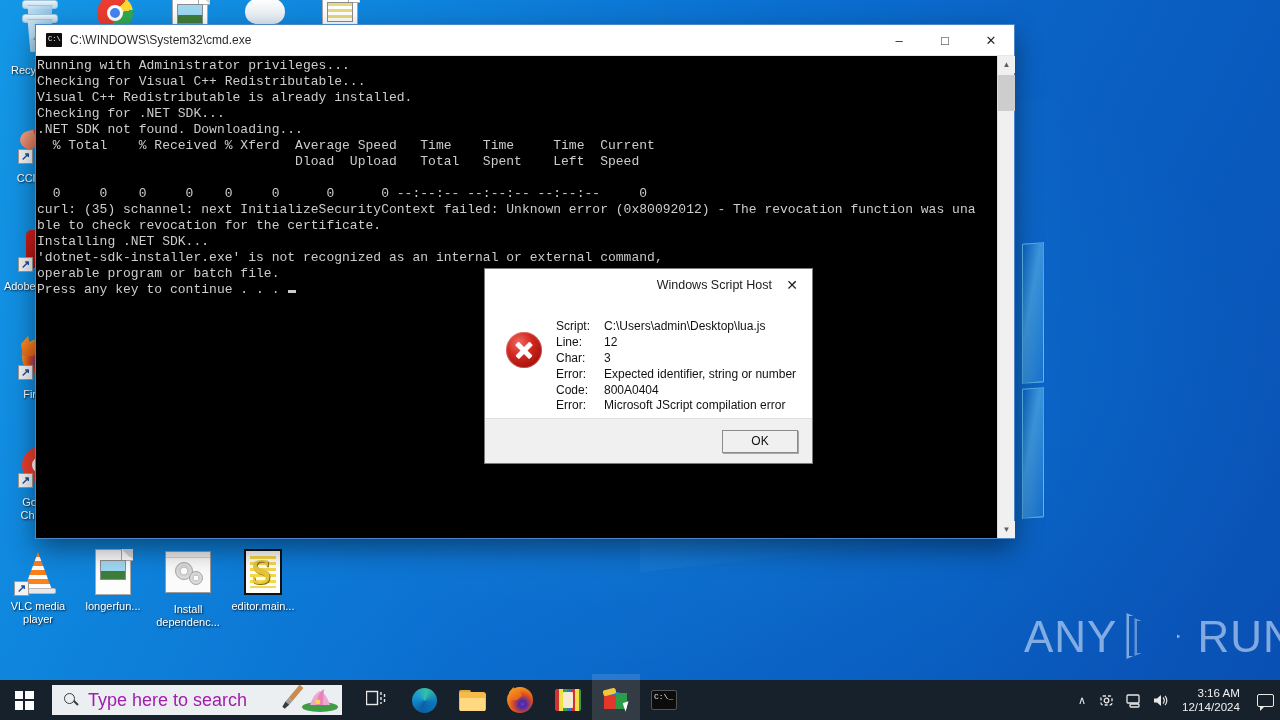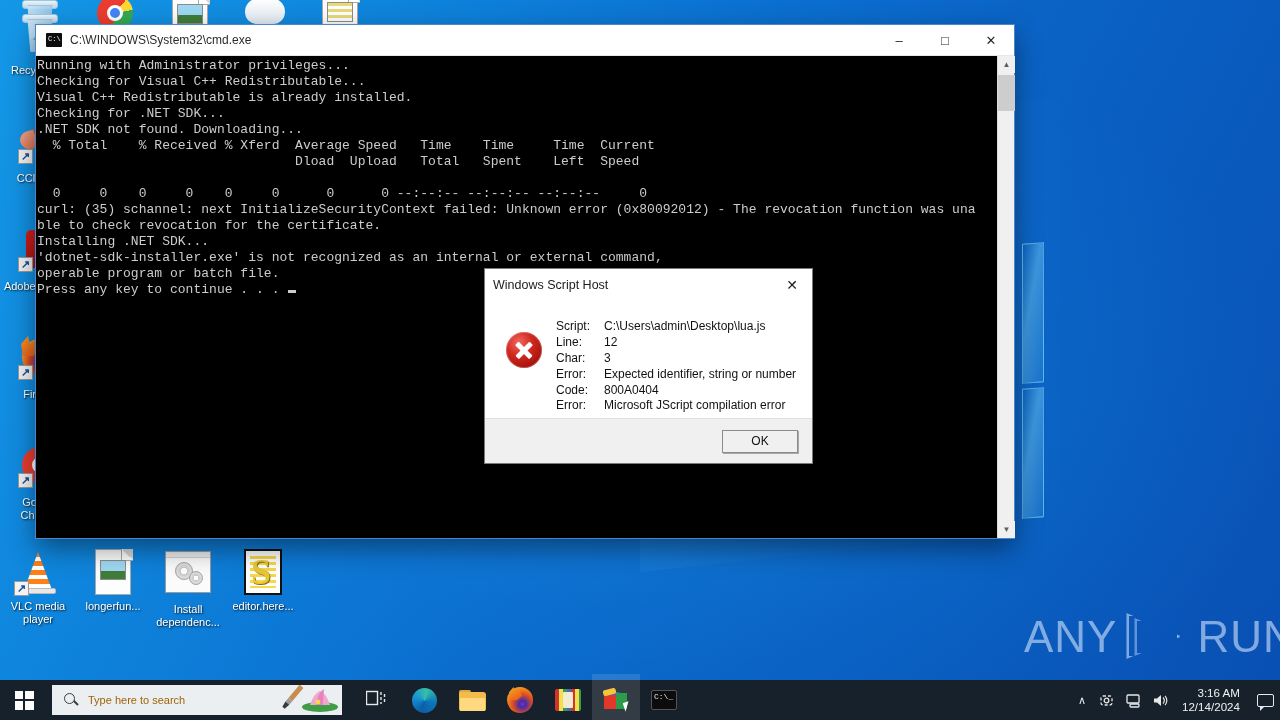--- a/index.html
+++ b/index.html
@@ -272,21 +272,21 @@
     position: absolute; left: 484px; top: 268px; width: 329px; height: 196px;
     background: #ffffff;
     border: 1px solid #7a7a7a;
     box-shadow: 0 5px 18px rgba(0,0,0,0.38);
     font-family: "Liberation Sans", sans-serif;
   }
   #wsh-title {
     height: 31px; display: flex; align-items: center;
     padding-left: 8px; background: #ffffff;
   }
-  #wsh-title .t { font-size: 12.5px; color: #1b1b1b; flex: 1; }
+  #wsh-title .t { font-size: 12.5px; color: #1b1b1b; flex: 1; text-align: right; }
   #wsh-title .x {
     width: 40px; height: 30px; display: flex; align-items: center; justify-content: center;
     font-size: 14px; color: #222;
   }
   #wsh-content {
     height: 120px; padding: 20px 0 0 0; display: flex;
   }
   #wsh-err-icon {
     width: 36px; height: 36px; margin: 12px 14px 0 21px; flex: 0 0 auto;
     border-radius: 50%;
@@ -331,21 +331,21 @@
 
   #search-box {
     width: 290px; height: 30px; margin-left: 4px; background: #eceff2;
     display: flex; align-items: center; position: relative; overflow: hidden;
   }
   #search-box .mag {
     width: 15px; height: 15px; margin: 0 9px 0 12px; position: relative; flex: 0 0 auto;
   }
   #search-box .mag .c { position: absolute; left: 0; top: 0; width: 11px; height: 11px; border: 1.5px solid #3d3d3d; border-radius: 50%; }
   #search-box .mag .h { position: absolute; left: 9px; top: 9.5px; width: 6px; height: 1.6px; background: #3d3d3d; transform: rotate(45deg); }
-  #search-box .ph { font-size: 11px; color: #a16207; }
+  #search-box .ph { font-size: 18px; color: #a21caf; }
   #search-box .lotus {
     position: absolute; right: 0px; top: 0px; width: 70px; height: 30px;
   }
 
   .tb-item {
     width: 48px; height: 52px; display: flex; align-items: center; justify-content: center;
     position: relative;
   }
   .tb-item.active { background: rgba(255,255,255,0.12); }
   .tb-item.active::after {
@@ -539,21 +539,21 @@
 </div>
 
 <div class="dicon" style="left:225px; top:548px; width:76px;">
   <div class="glyphbox">
     <div class="ico-js">
         <div class="page"></div>
         <div class="lines"></div>
         <div class="s">S</div>
       </div>
   </div>
-  <span class="lbl">editor.here...</span>
+  <span class="lbl">editor.main...</span>
 </div>
 
 <div id="watermark">
   <span>ANY</span>
   <span class="wm-play">
     <span class="p1"></span>
       <span class="p2"></span>
   </span>
   <span>RUN</span>
 </div>

